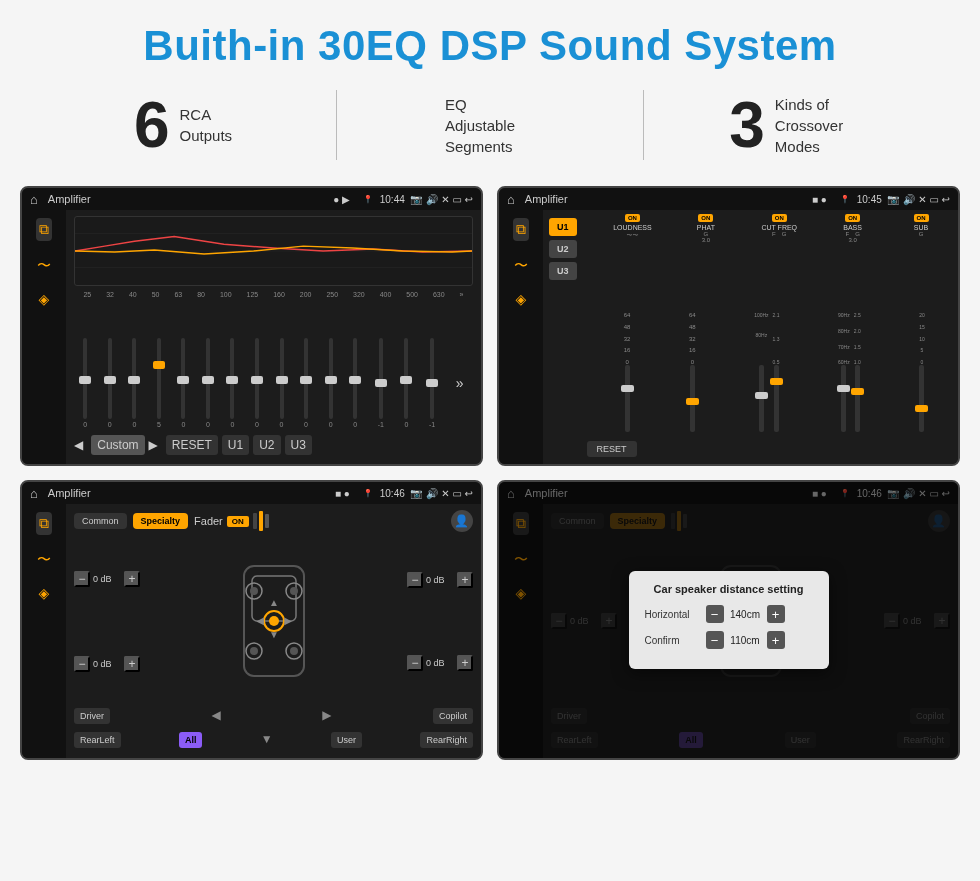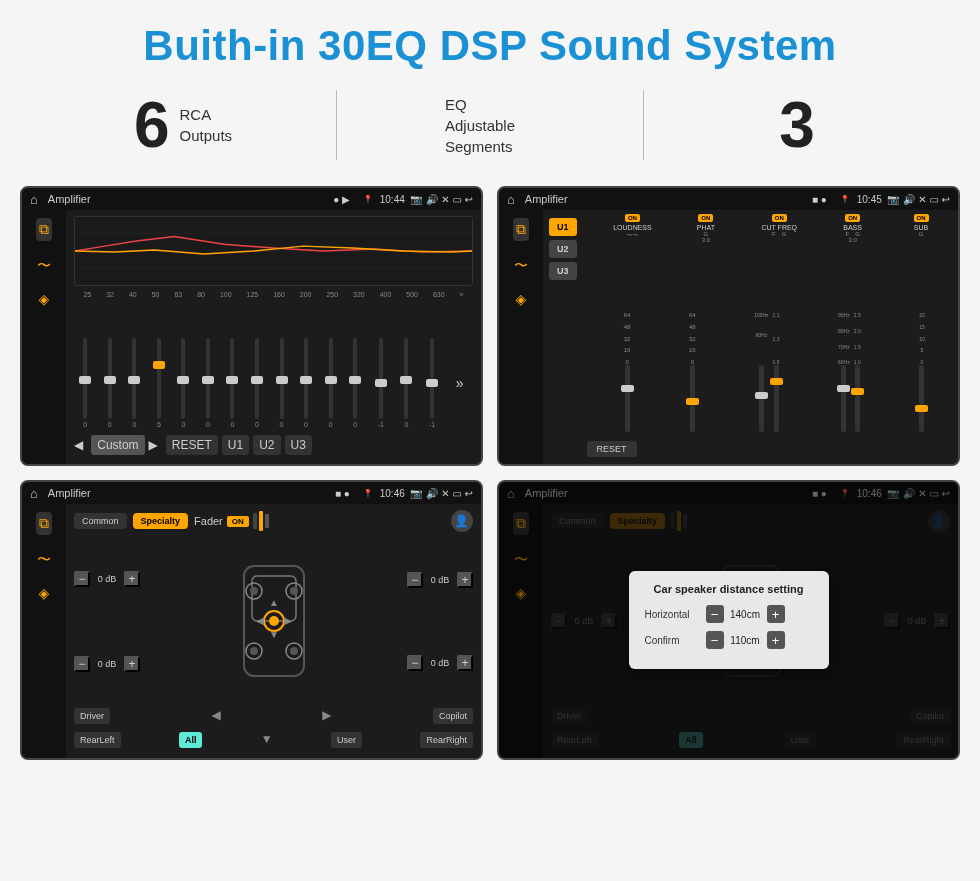--- a/index.html
+++ b/index.html
@@ -310,21 +310,21 @@
       align-items: center;
       justify-content: center;
       font-size: 12px;
       border-radius: 2px;
       cursor: pointer;
     }
     .sp-db-val {
       color: #ccc;
       font-size: 9px;
       width: 28px;
-      text-align: center;
+      text-align: left;
     }
     .speaker-center-diagram {
       flex: 1;
       display: flex;
       flex-direction: column;
       align-items: center;
       justify-content: center;
       position: relative;
     }
     .speaker-controls-right {
@@ -341,21 +341,21 @@
     .sp-bottom-btn {
       background: #333;
       color: #ccc;
       border: none;
       border-radius: 3px;
       font-size: 9px;
       padding: 3px 6px;
       cursor: pointer;
     }
     .sp-bottom-btn.active {
-      background: #5eead4;
+      background: #8b5cf6;
       color: #000;
       font-weight: bold;
     }
 
     
     .dialog-overlay {
       position: absolute;
       inset: 0;
       background: rgba(0,0,0,0.5);
       display: flex;
@@ -444,20 +444,21 @@
     <span class="stat-number">6</span>
     <span class="stat-text">RCA<br>Outputs</span>
   </div>
   <div class="stat-divider"></div>
   <div class="stat-item">
     <span class="stat-text">EQ Adjustable<br>Segments</span>
   </div>
   <div class="stat-divider"></div>
   <div class="stat-item">
     <span class="stat-number">3</span>
+    <span class="stat-text">Kinds of<br>Crossover Modes</span>
   </div>
 </div>
 
 <div class="screens-grid">
 
   <div class="screen">
     <div class="status-bar">
       <span class="status-home-icon">⌂</span>
       <span class="status-app-name">Amplifier</span>
       <span style="color:#ccc;font-size:10px;">● ▶</span>

